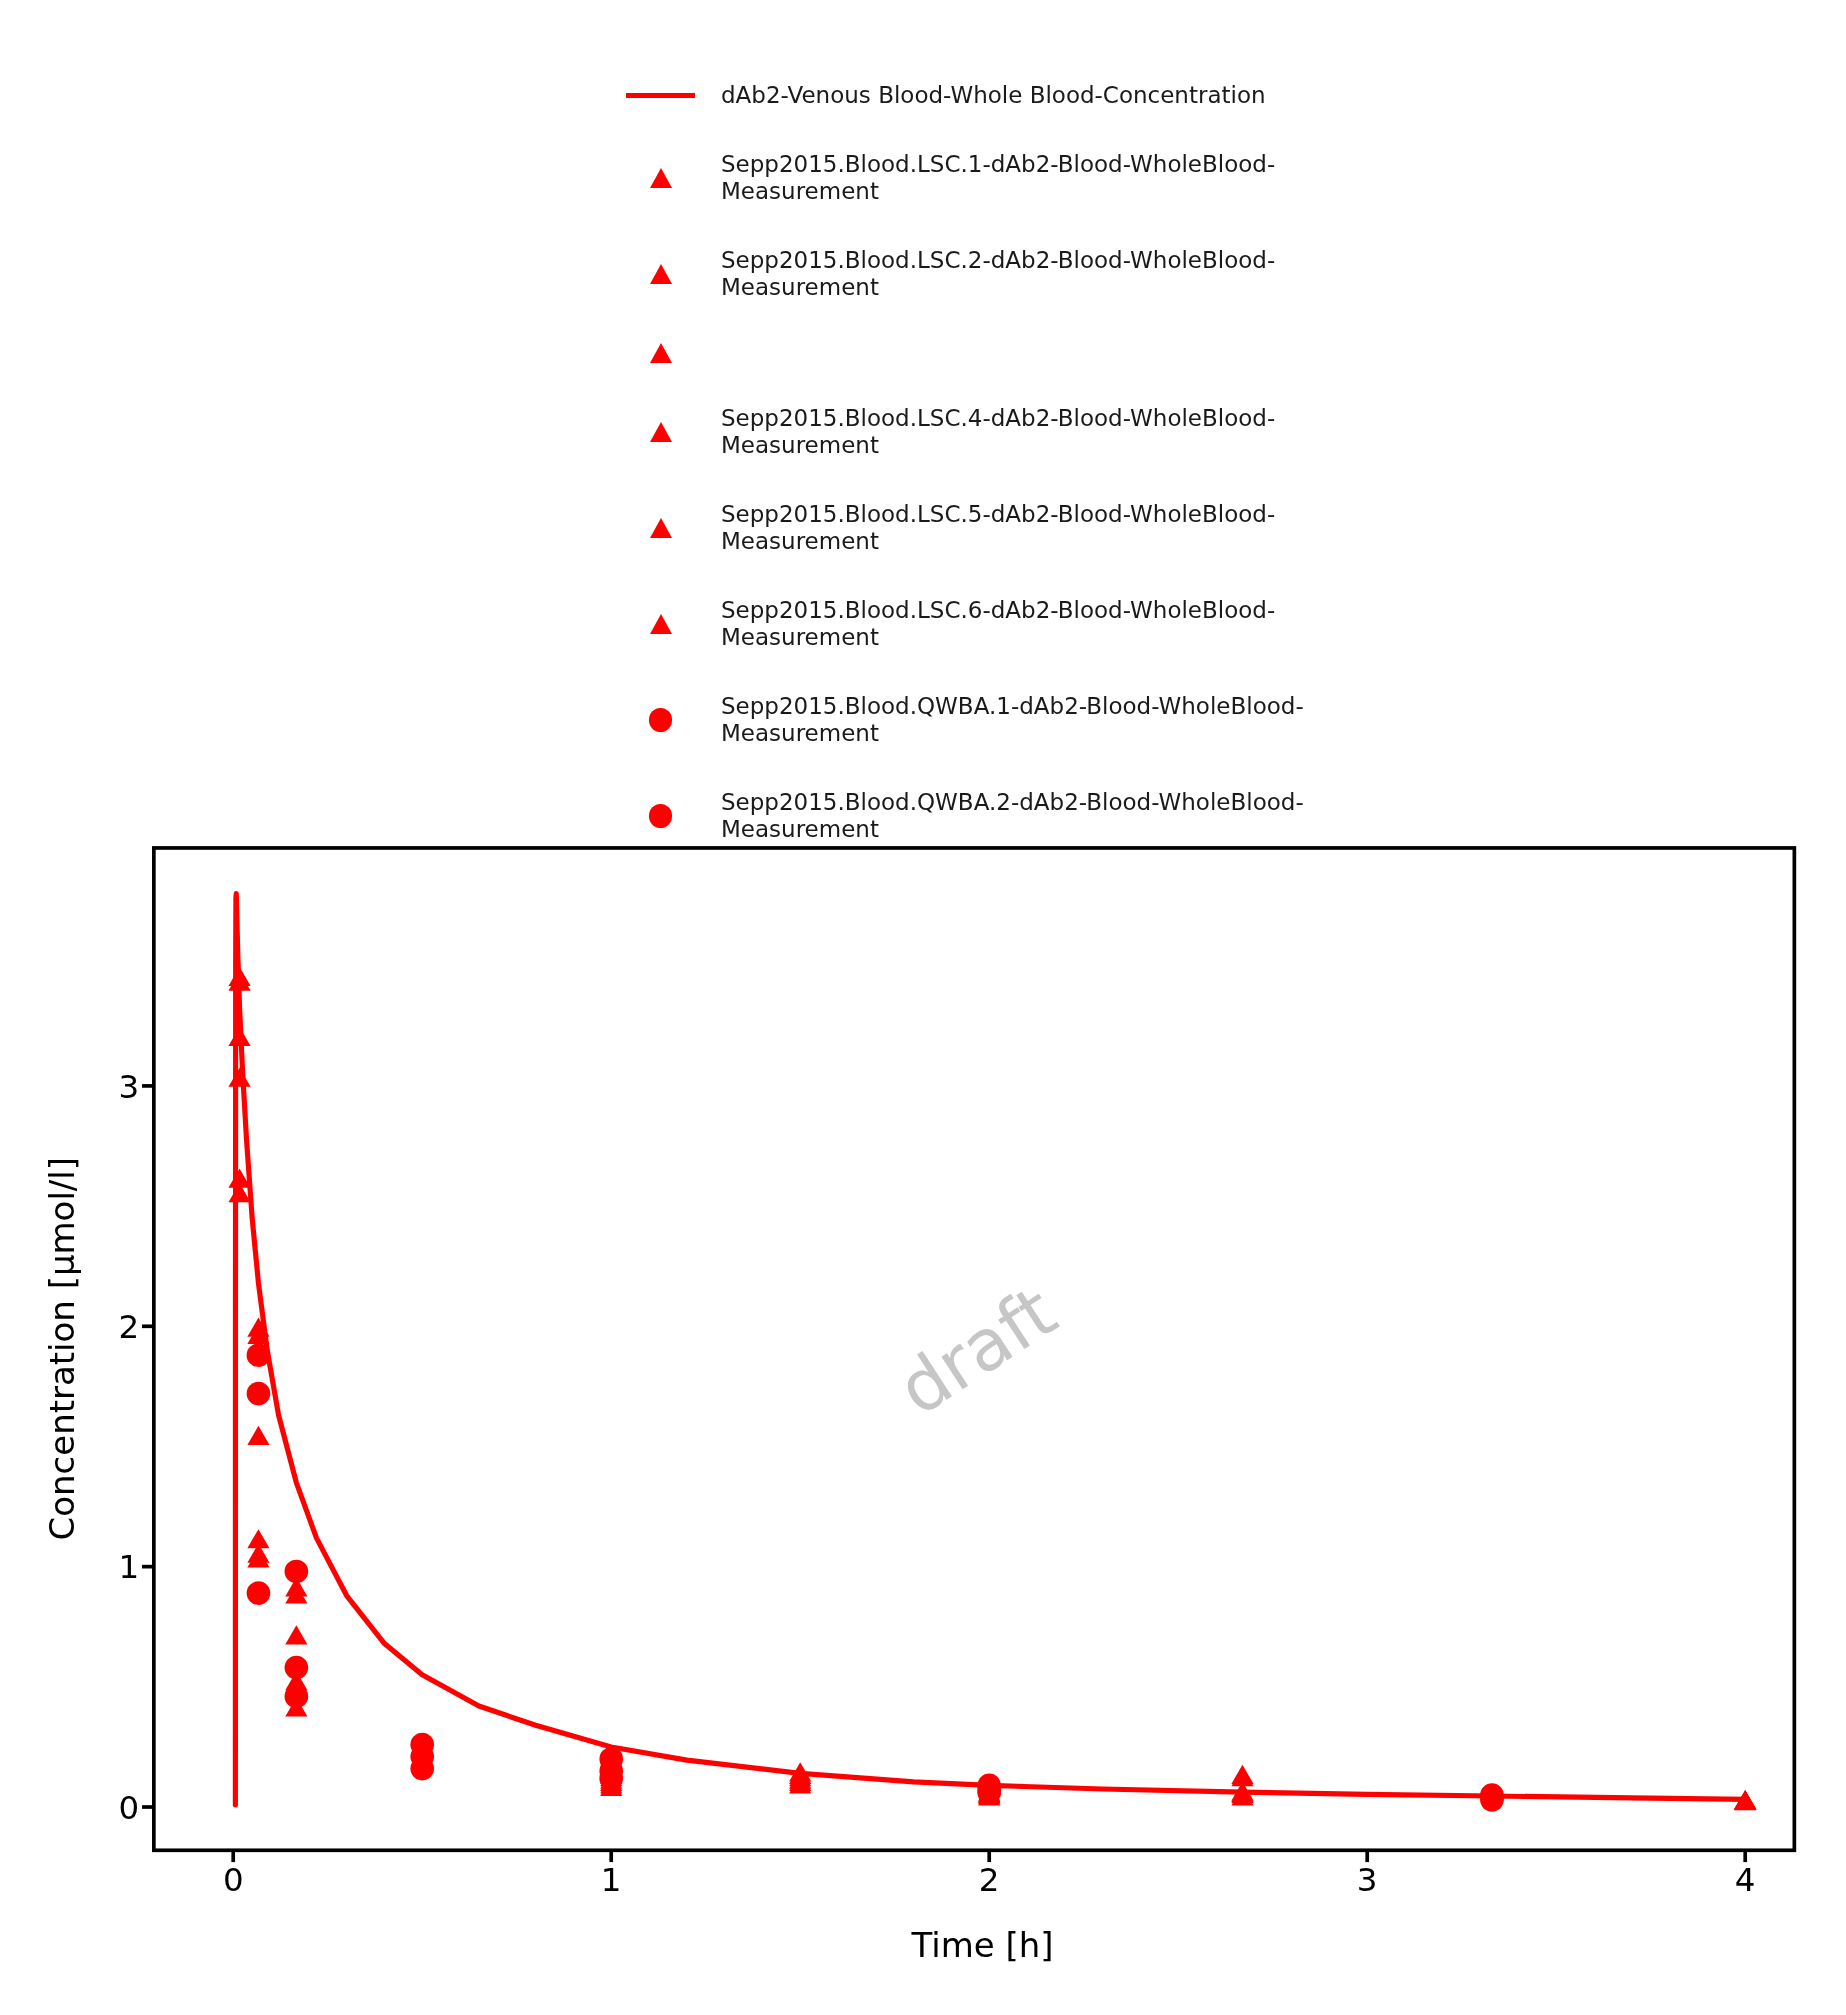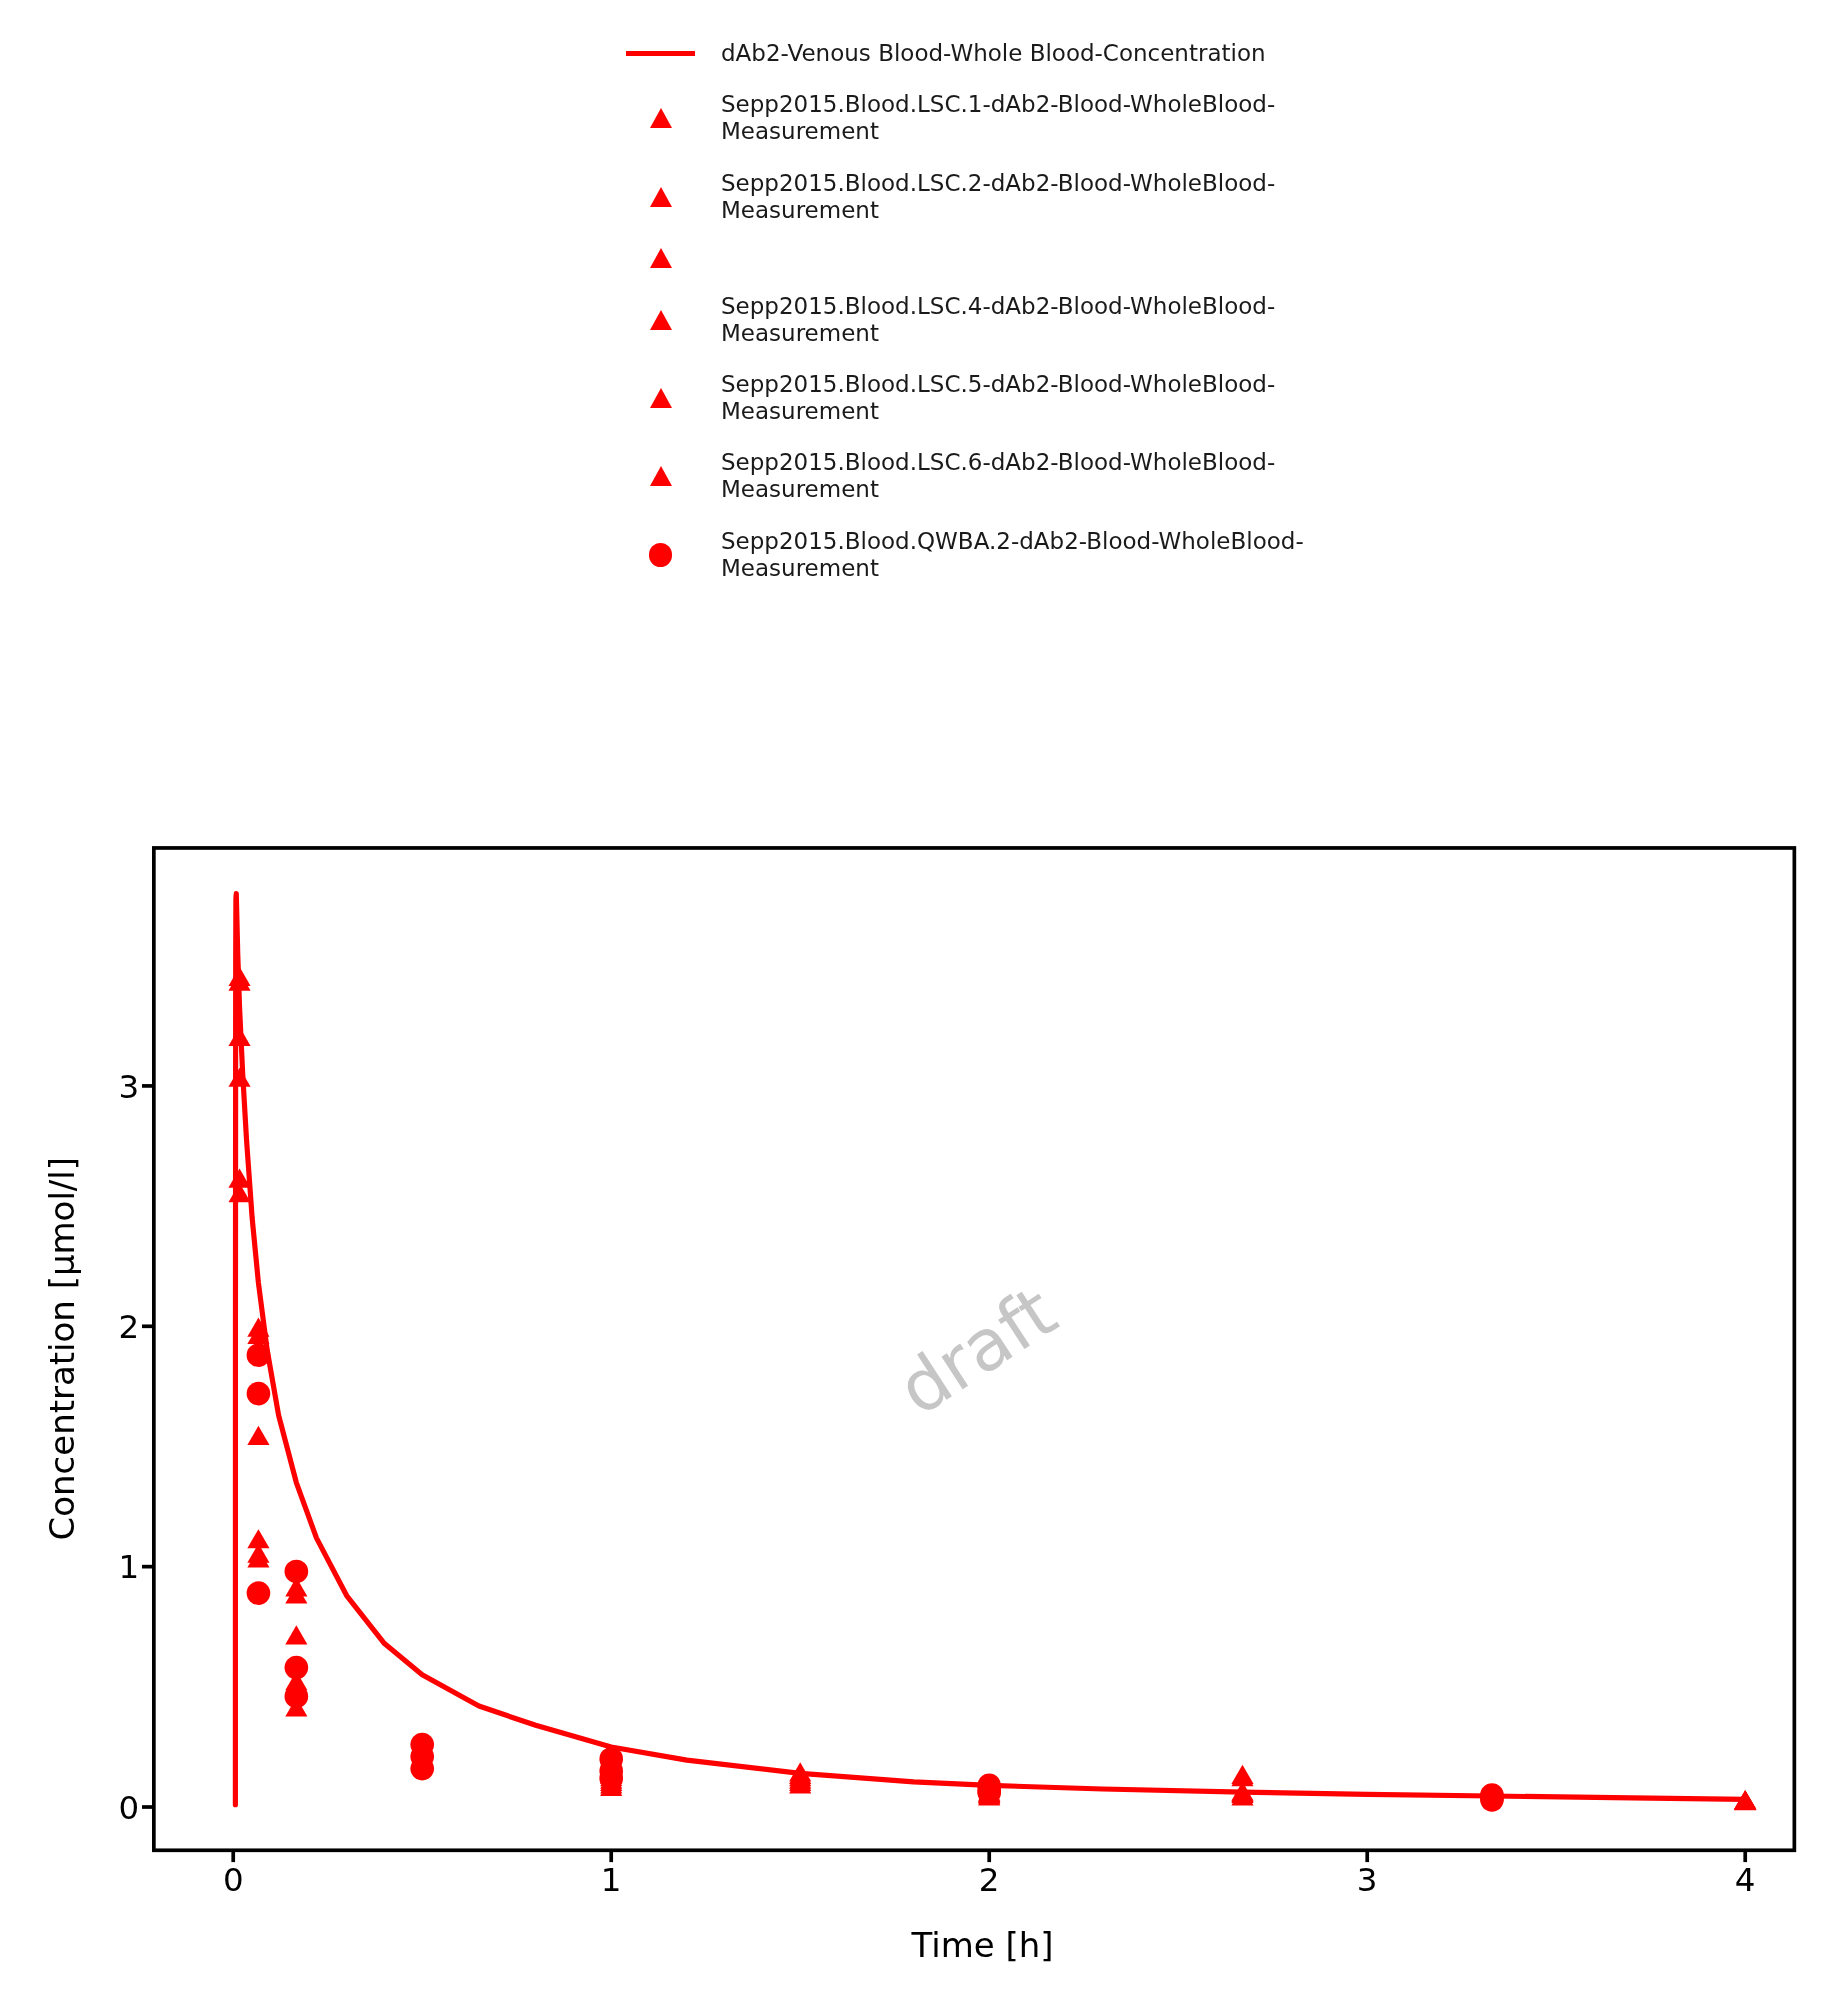--- a/index.html
+++ b/index.html
@@ -2,21 +2,21 @@
 <html style="font-size:11.8px"><head>
 <meta charset="utf-8">
 <style>
   html,body{margin:0;padding:0;background:#ffffff;}
   body{
     width:1847px;height:2015px;position:relative;overflow:hidden;
     font-family:"DejaVu Sans","Liberation Sans",sans-serif;color:#111111;
   }
   
   #legend{position:absolute;left:626px;top:40px;}
-  .legend-row{display:flex;align-items:center;margin-bottom:24.4px;}
+  .legend-row{display:flex;align-items:center;margin-bottom:24.4px;margin-top:42px;}
   .legend-marker-box{width:69px;min-width:69px;display:flex;justify-content:center;align-items:center;}
   .legend-label{margin-left:26px;width:613px;font-size:23px;line-height:27px;color:#1a1a1a;word-break:break-word;}
   .swatch-line{width:69px;height:4.4px;background:#ff0000;}
   .swatch-triangle{width:0;height:0;border-left:11.8px solid transparent;border-right:11.8px solid transparent;border-bottom:20px solid #ff0000;}
   .swatch-circle{width:23.6px;height:23.6px;border-radius:50%;background:#ff0000;}
   
   #plot-svg{position:absolute;left:0;top:0;}
   text{fill:#000000;}
   .tick-label{font-size:44px;}
   .axis-title{font-size:46px;}
@@ -59,20 +59,26 @@
       <span class="legend-marker-box">
         <span class="swatch-triangle"></span>
       </span>
       <div class="legend-label">Sepp2015.Blood.LSC.5-dAb2-Blood-WholeBlood-Measurement</div>
     </div>
     <div class="legend-row">
       <span class="legend-marker-box">
         <span class="swatch-triangle"></span>
       </span>
       <div class="legend-label">Sepp2015.Blood.LSC.6-dAb2-Blood-WholeBlood-Measurement</div>
+    </div>
+    <div class="legend-row">
+      <span class="legend-marker-box">
+        <span class="swatch-circle"></span>
+      </span>
+      <div class="legend-label">Sepp2015.Blood.QWBA.1-dAb2-Blood-WholeBlood-Measurement</div>
     </div>
     <div class="legend-row">
       <span class="legend-marker-box">
         <span class="swatch-circle"></span>
       </span>
       <div class="legend-label">Sepp2015.Blood.QWBA.2-dAb2-Blood-WholeBlood-Measurement</div>
     </div>
   </div>
 
 <svg id="plot-svg" width="1847" height="2015" viewBox="0 0 2500 2728">

